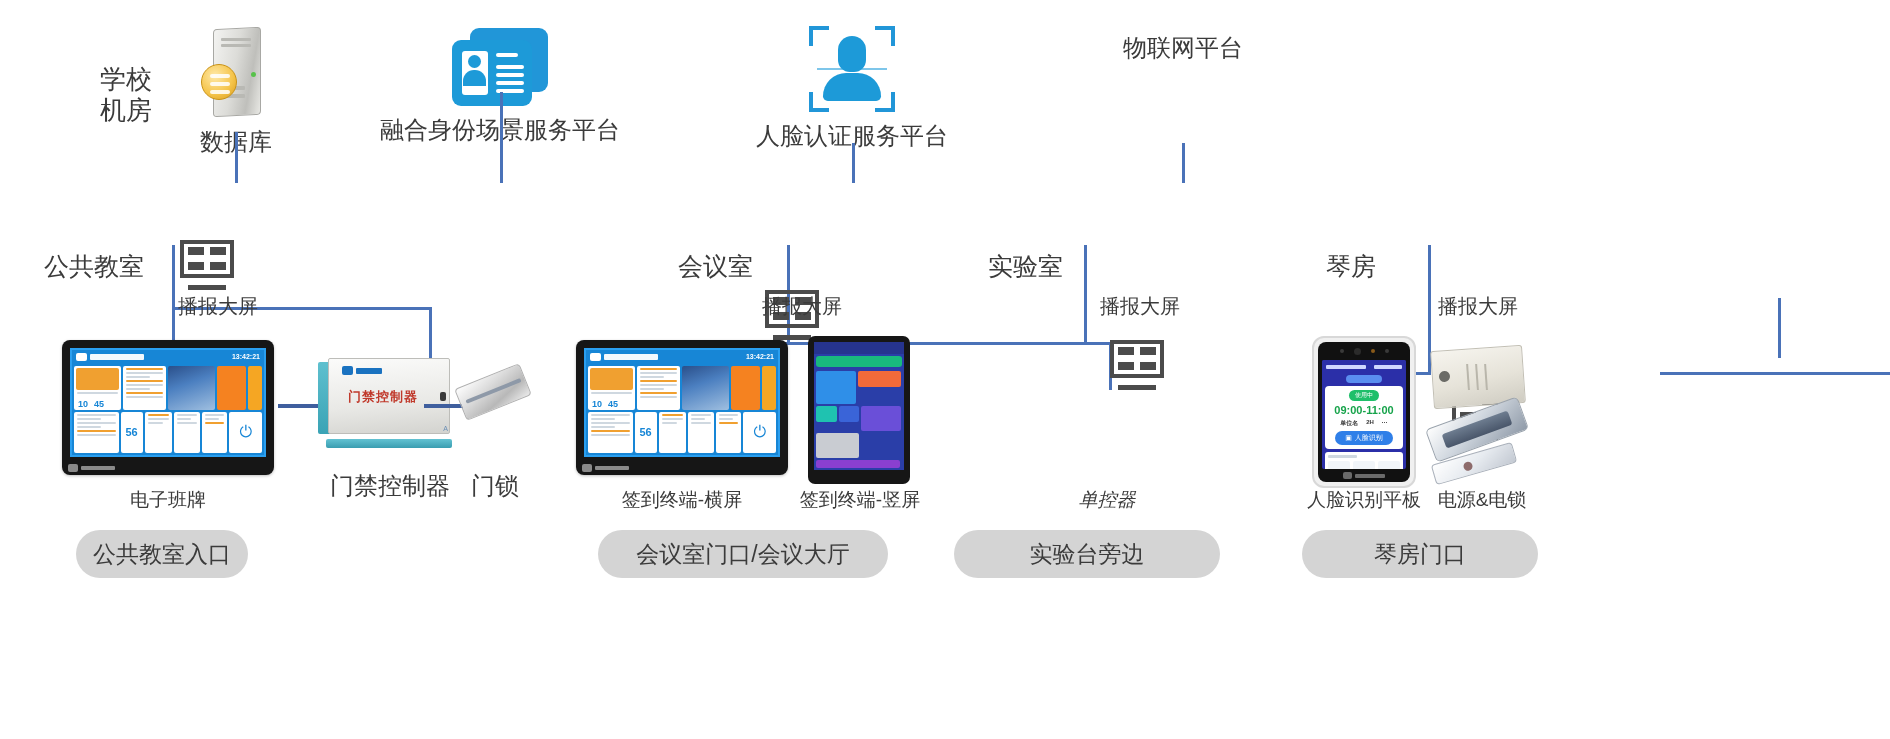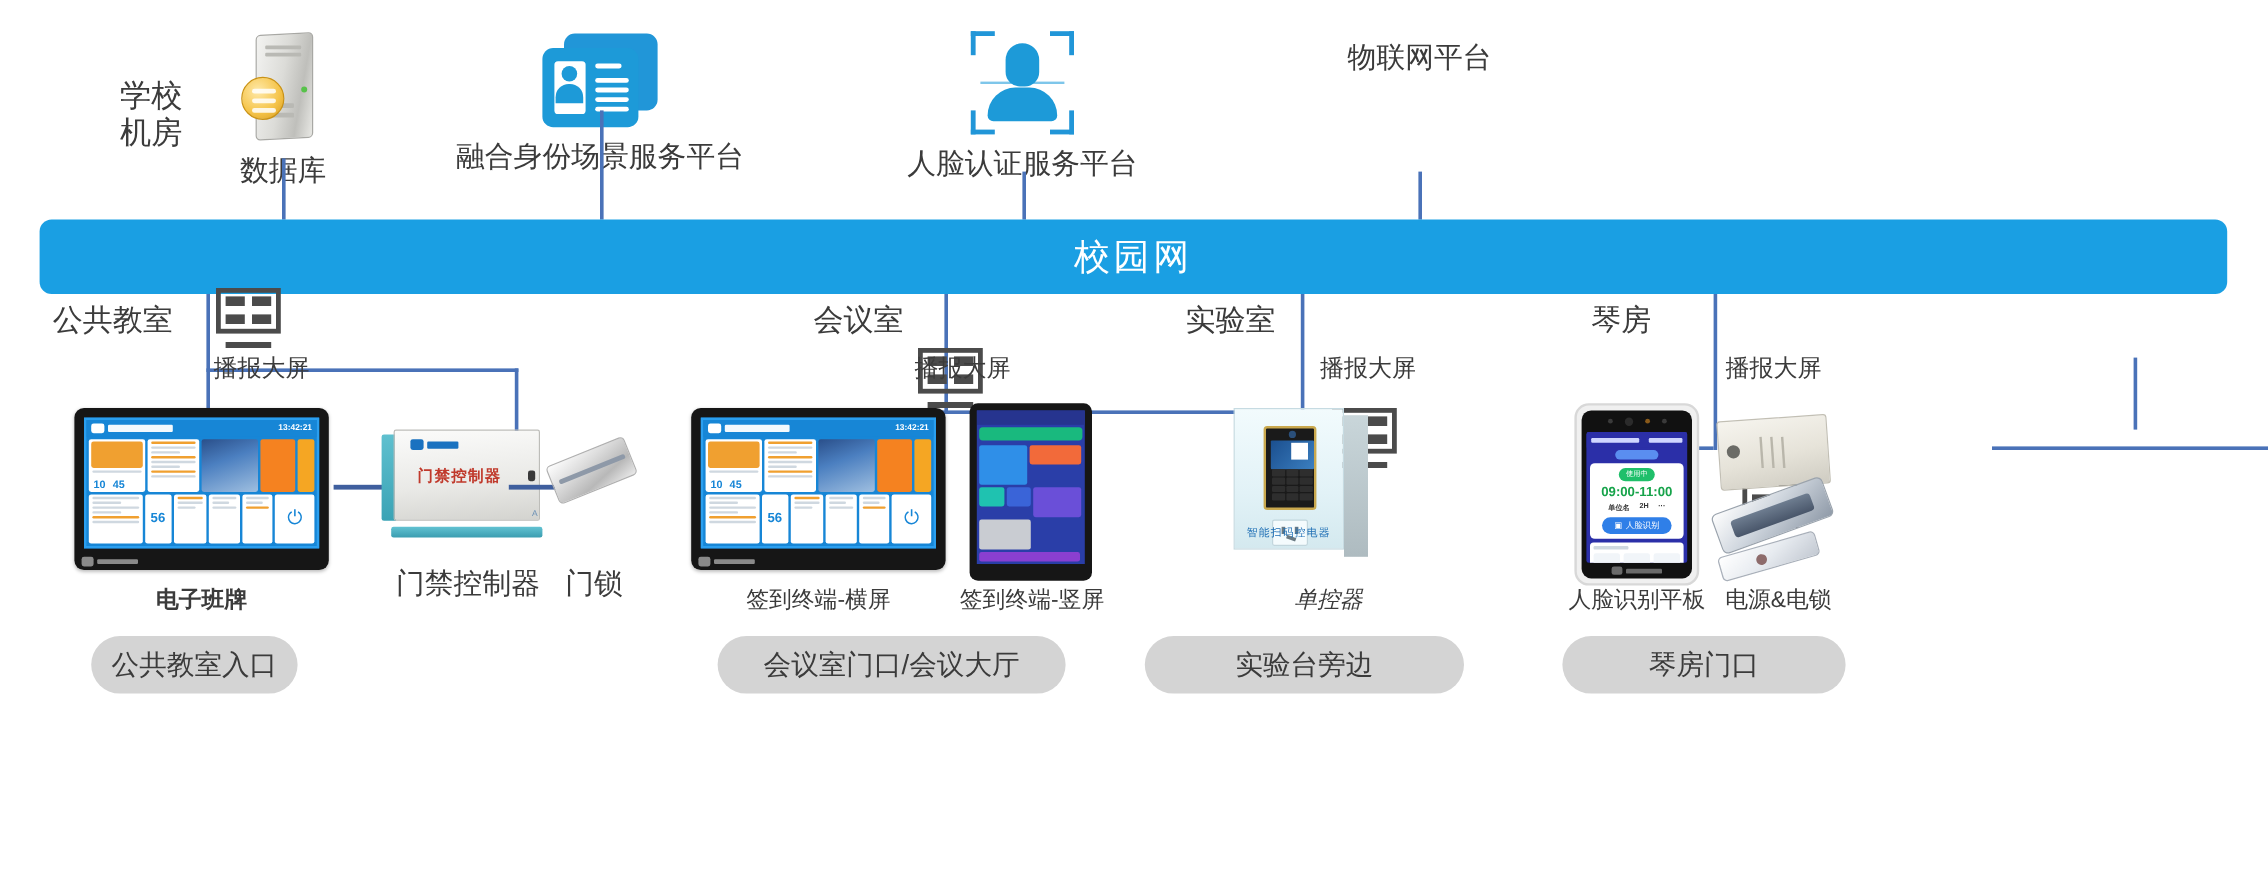--- a/index.html
+++ b/index.html
@@ -397,23 +397,20 @@
 
   <div class="top-item" style="left:1118px; top:26px; width:130px;">
     <div class="caption" style="margin-top:6px;">物联网平台</div>
   </div>
 
   <div class="vline" style="left:235px; top:132px; height:51px;"></div>
   <div class="vline" style="left:500px; top:92px; height:91px;"></div>
   <div class="vline" style="left:852px; top:143px; height:40px;"></div>
   <div class="vline" style="left:1182px; top:143px; height:40px;"></div>
 
-  <div id="campus-bar">
-    <span class="txt">校园网</span>
-  </div>
 
   <div class="vline" style="left:172px; top:245px; height:95px;"></div>
   <div class="hline" style="left:172px; top:307px; width:260px;"></div>
   <div class="vline" style="left:429px; top:307px; height:75px;"></div>
 
   <div class="room-label" style="left:44px; top:250px;">公共教室</div>
 
   <div class="bcast abs" style="left:180px; top:240px;">
     <div class="frame"></div>
     <div class="cell" style="left:8px;  top:7px;  width:16px; height:8px;"></div>
@@ -486,21 +483,21 @@
         <div class="card" style="width:19%;display:flex;align-items:center;justify-content:center;">
           <span style="color:#1786d6;font-size:16px;">⏻</span>
         </div>
       </div>
     </div>
     <div class="footbar">
         <div class="footlogo"></div>
         <div class="foottxt"></div>
       </div>
   </div>
-  <div class="dev-caption" style="left:62px; top:487px; width:212px;font-weight:bold;">电子班牌</div>
+  <div class="dev-caption" style="left:62px; top:487px; width:212px;">电子班牌</div>
 
   <div class="hline-dk" style="left:278px; top:404px; width:42px;"></div>
 
   <div class="acbox" style="left:318px; top:352px; width:144px; height:96px;">
     <div class="side"></div>
     <div class="body"></div>
     <div class="blogo">
         <i></i>
         <s></s>
       </div>
@@ -639,50 +636,20 @@
   <div class="bcast abs" style="left:1110px; top:240px;">
     <div class="frame"></div>
     <div class="cell" style="left:8px;  top:7px;  width:16px; height:8px;"></div>
     <div class="cell" style="left:30px; top:7px;  width:16px; height:8px;"></div>
     <div class="cell" style="left:8px;  top:22px; width:16px; height:8px;"></div>
     <div class="cell" style="left:30px; top:22px; width:16px; height:8px;"></div>
     <div class="stand"></div>
   </div>
   <div class="bcast-label" style="left:1100px; top:293px;">播报大屏</div>
 
-  <div class="cab" style="left:1028px; top:340px; width:114px; height:126px;">
-    <div class="side"></div>
-    <div class="front">
-      <div class="panel">
-        <div class="cam"></div>
-        <div class="disp"></div>
-        <div class="qr"></div>
-        <div class="keys">
-          <i></i>
-            <i></i>
-            <i></i>
-            <i></i>
-            <i></i>
-            <i></i>
-            <i></i>
-            <i></i>
-            <i></i>
-            <i></i>
-            <i></i>
-            <i></i>
-        </div>
-      </div>
-      <div class="socket">
-        <i style="left:7px;  top:5px;  width:3px; height:6px;"></i>
-        <i style="right:7px; top:5px;  width:3px; height:6px;"></i>
-        <i style="left:11px; top:13px; width:8px; height:3px; transform:rotate(20deg);"></i>
-      </div>
-      <div class="cabtxt">智能扫码控电器</div>
-    </div>
-  </div>
   <div class="dev-caption" style="left:1042px; top:487px; width:130px;font-style:italic;">单控器</div>
 
   <div class="pill" style="left:954px; top:530px; width:266px; height:48px;">实验台旁边</div>
 
   <div class="vline" style="left:1428px; top:245px; height:130px;"></div>
   <div class="hline" style="left:1660px; top:372px; width:230px; left:1660px;"></div>
   <div class="hline" style="left:1660px; top:372px; width:0px;"></div>
 
   <div class="hline" style="left:1660px; top:372px; width:0;"></div>
   <div class="hline" style="left:1660px; top:372px; width:0;"></div>

